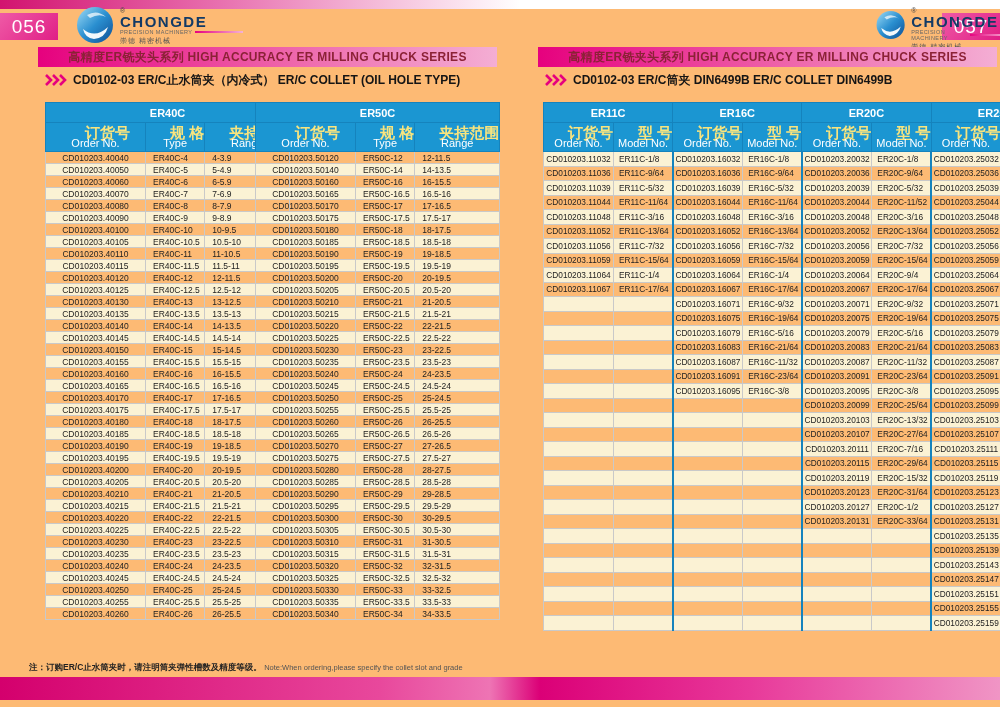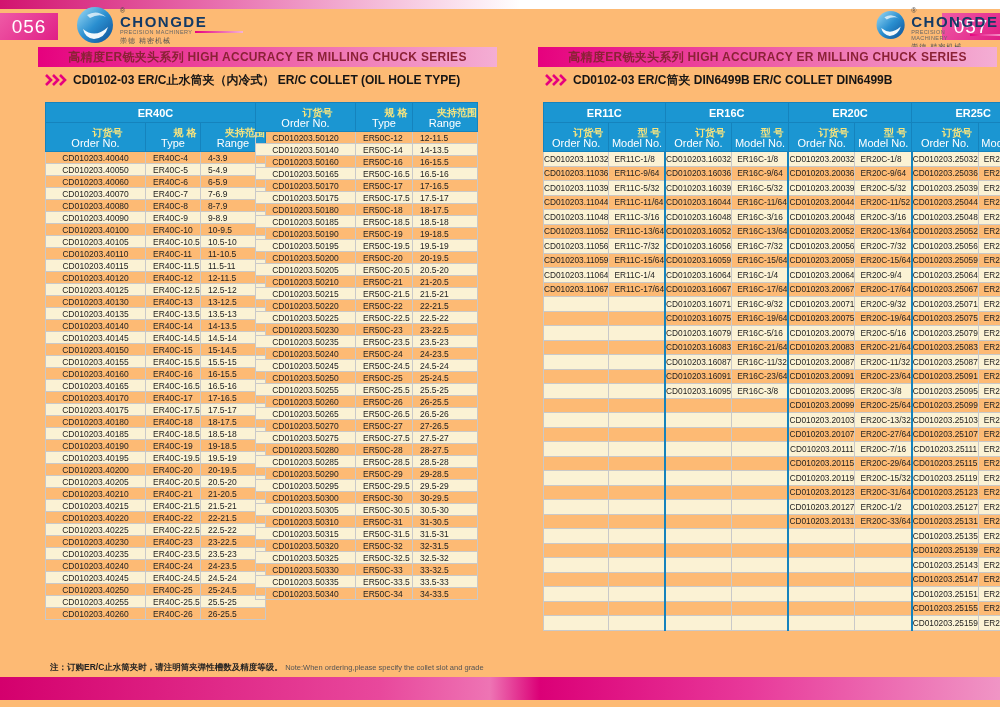--- a/index.html
+++ b/index.html
@@ -45,42 +45,42 @@
   .chev { display:flex; gap:1px; }
   .chev svg { display:block; }
 
   
   table { border-collapse:collapse; table-layout:fixed; }
   th,td { overflow:hidden; white-space:nowrap; }
   .band th { background:#1b96d2; color:#fff; font-size:11px; font-weight:bold;
     height:20px; border:1px solid #1583bd; text-align:center; }
   .colhead th { background:#1b96d2; height:29px; border:1px solid #1583bd;
     text-align:center; font-weight:bold; vertical-align:middle; }
-  .h-zh { display:block; color:#f8e47e; font-size:10px; line-height:11px;margin-left:24px; }
+  .h-zh { display:block; color:#f8e47e; font-size:15px; line-height:11px;margin-left:24px; }
   .h-en { display:block; color:#ffffff; font-size:11px; font-weight:normal; line-height:10px; }
   tbody td { border:1px solid #c9c9c9; color:#222; vertical-align:middle; }
 
   .ltab { position:absolute; top:102px; }
   .ltab.t0 { left:45px; } .ltab.t1 { left:255px; }
   .ltab tbody td { height:12px; font-size:8.5px; }
   .ltab tbody tr:nth-child(even) td { background:#fbf2d4; }
   .ltab .c-order { text-align:center; }
   .ltab .c-type,.ltab .c-range { text-align:left; padding-left:7px; }
   .ltab table { border:1px solid #5ab0d8; }
 
   .rtab { position:absolute; left:543px; top:102px; }
   .rtab tbody td { height:14.5px; font-size:8.3px; }
   .rtab tbody tr:nth-child(odd) td { background:#fbf2d4; }
   .rtab .c-order { text-align:center; }
   .rtab .c-model { text-align:left; padding-left:5px; }
   .rtab .grp-sep { border-left:2px solid #1583bd; }
   .rtab table { border:1px solid #5ab0d8; }
 
   
-  .note { position:absolute; left:50px; top:662px; font-size:8.5px; color:#222;text-align:center; }
+  .note { position:absolute; left:29px; top:662px; font-size:8.5px; color:#222;text-align:center; }
   .note .zh { font-weight:bold; }
   .note .en { font-size:7.5px; font-weight:normal; color:#555; }
 
   
   .globe { width:40px; height:40px; }
 </style>
 </head>
 <body>
 
 <div class="sheet">
@@ -386,20 +386,23 @@
   </div>
 
   <div class="ltab t1">
     <table>
       <colgroup>
           <col style="width:100px">
           <col style="width:57px">
           <col style="width:46px">
         </colgroup>
       <thead>
+        <tr class="band">
+            <th colspan="3">ER50C</th>
+          </tr>
         <tr class="colhead">
           <th>
               <span class="h-zh">订货号</span>
               <span class="h-en">Order No.</span>
             </th>
           <th>
               <span class="h-zh">规 格</span>
               <span class="h-en">Type</span>
             </th>
           <th>

